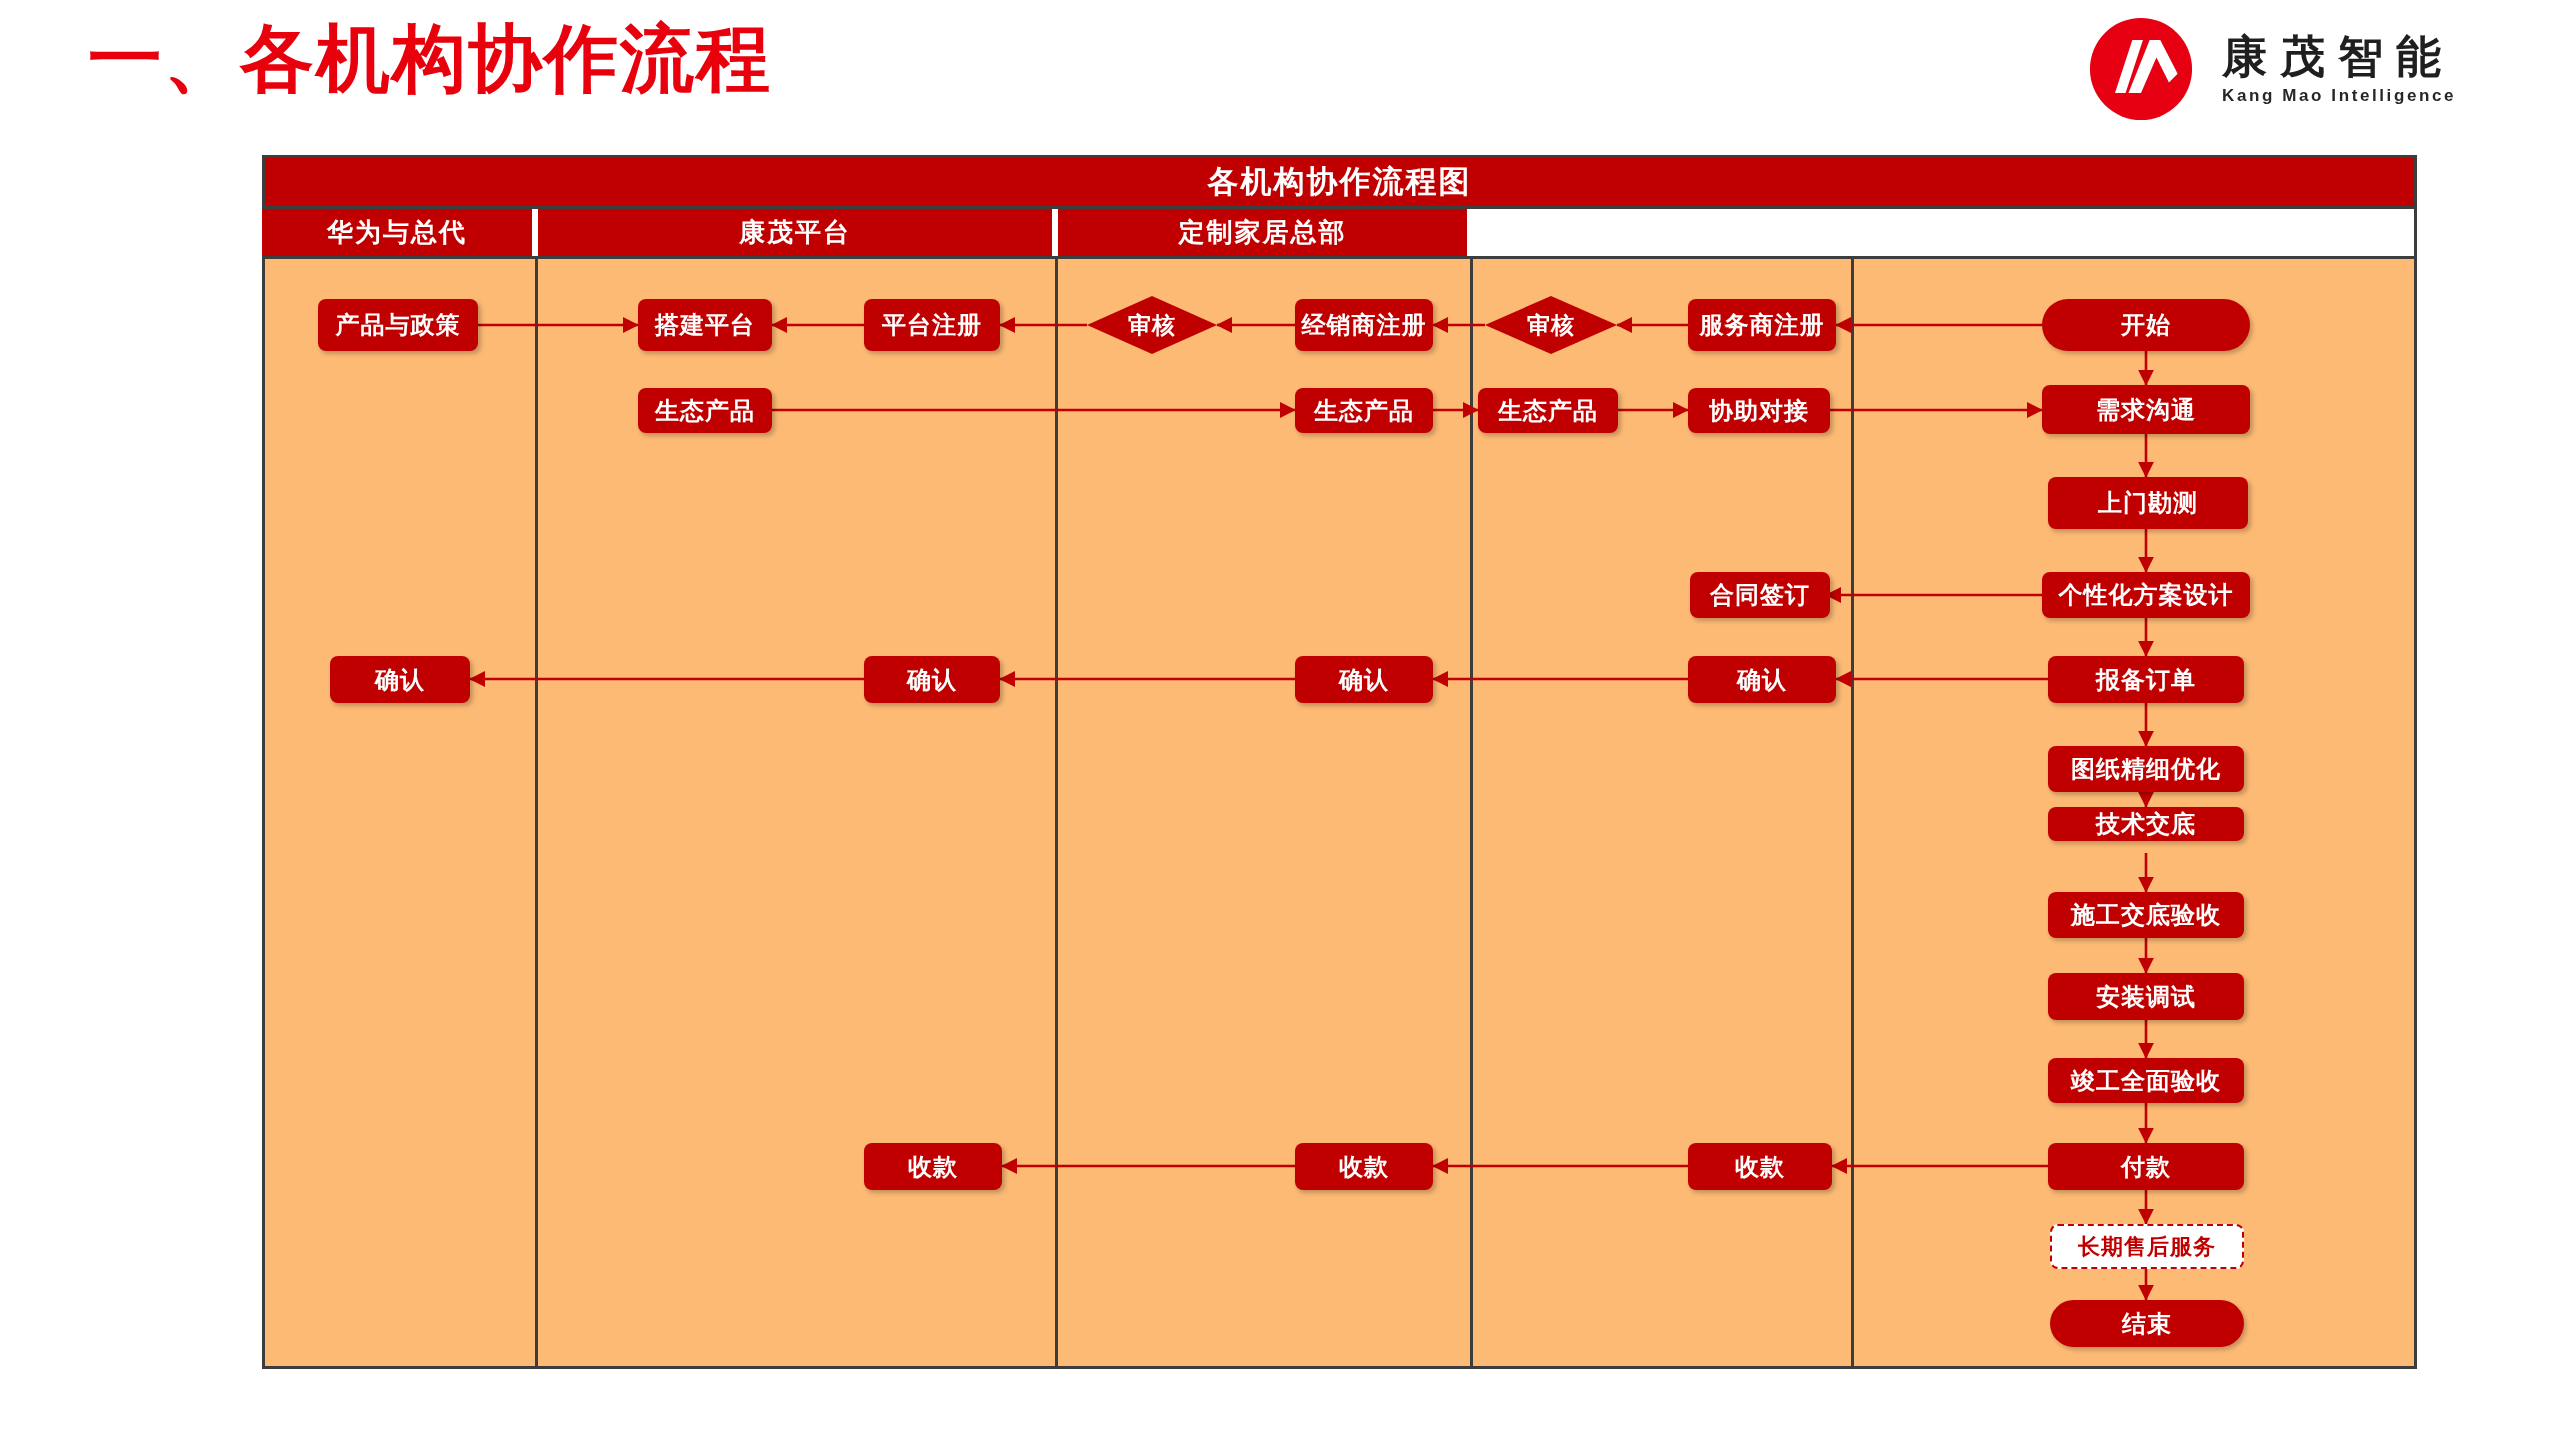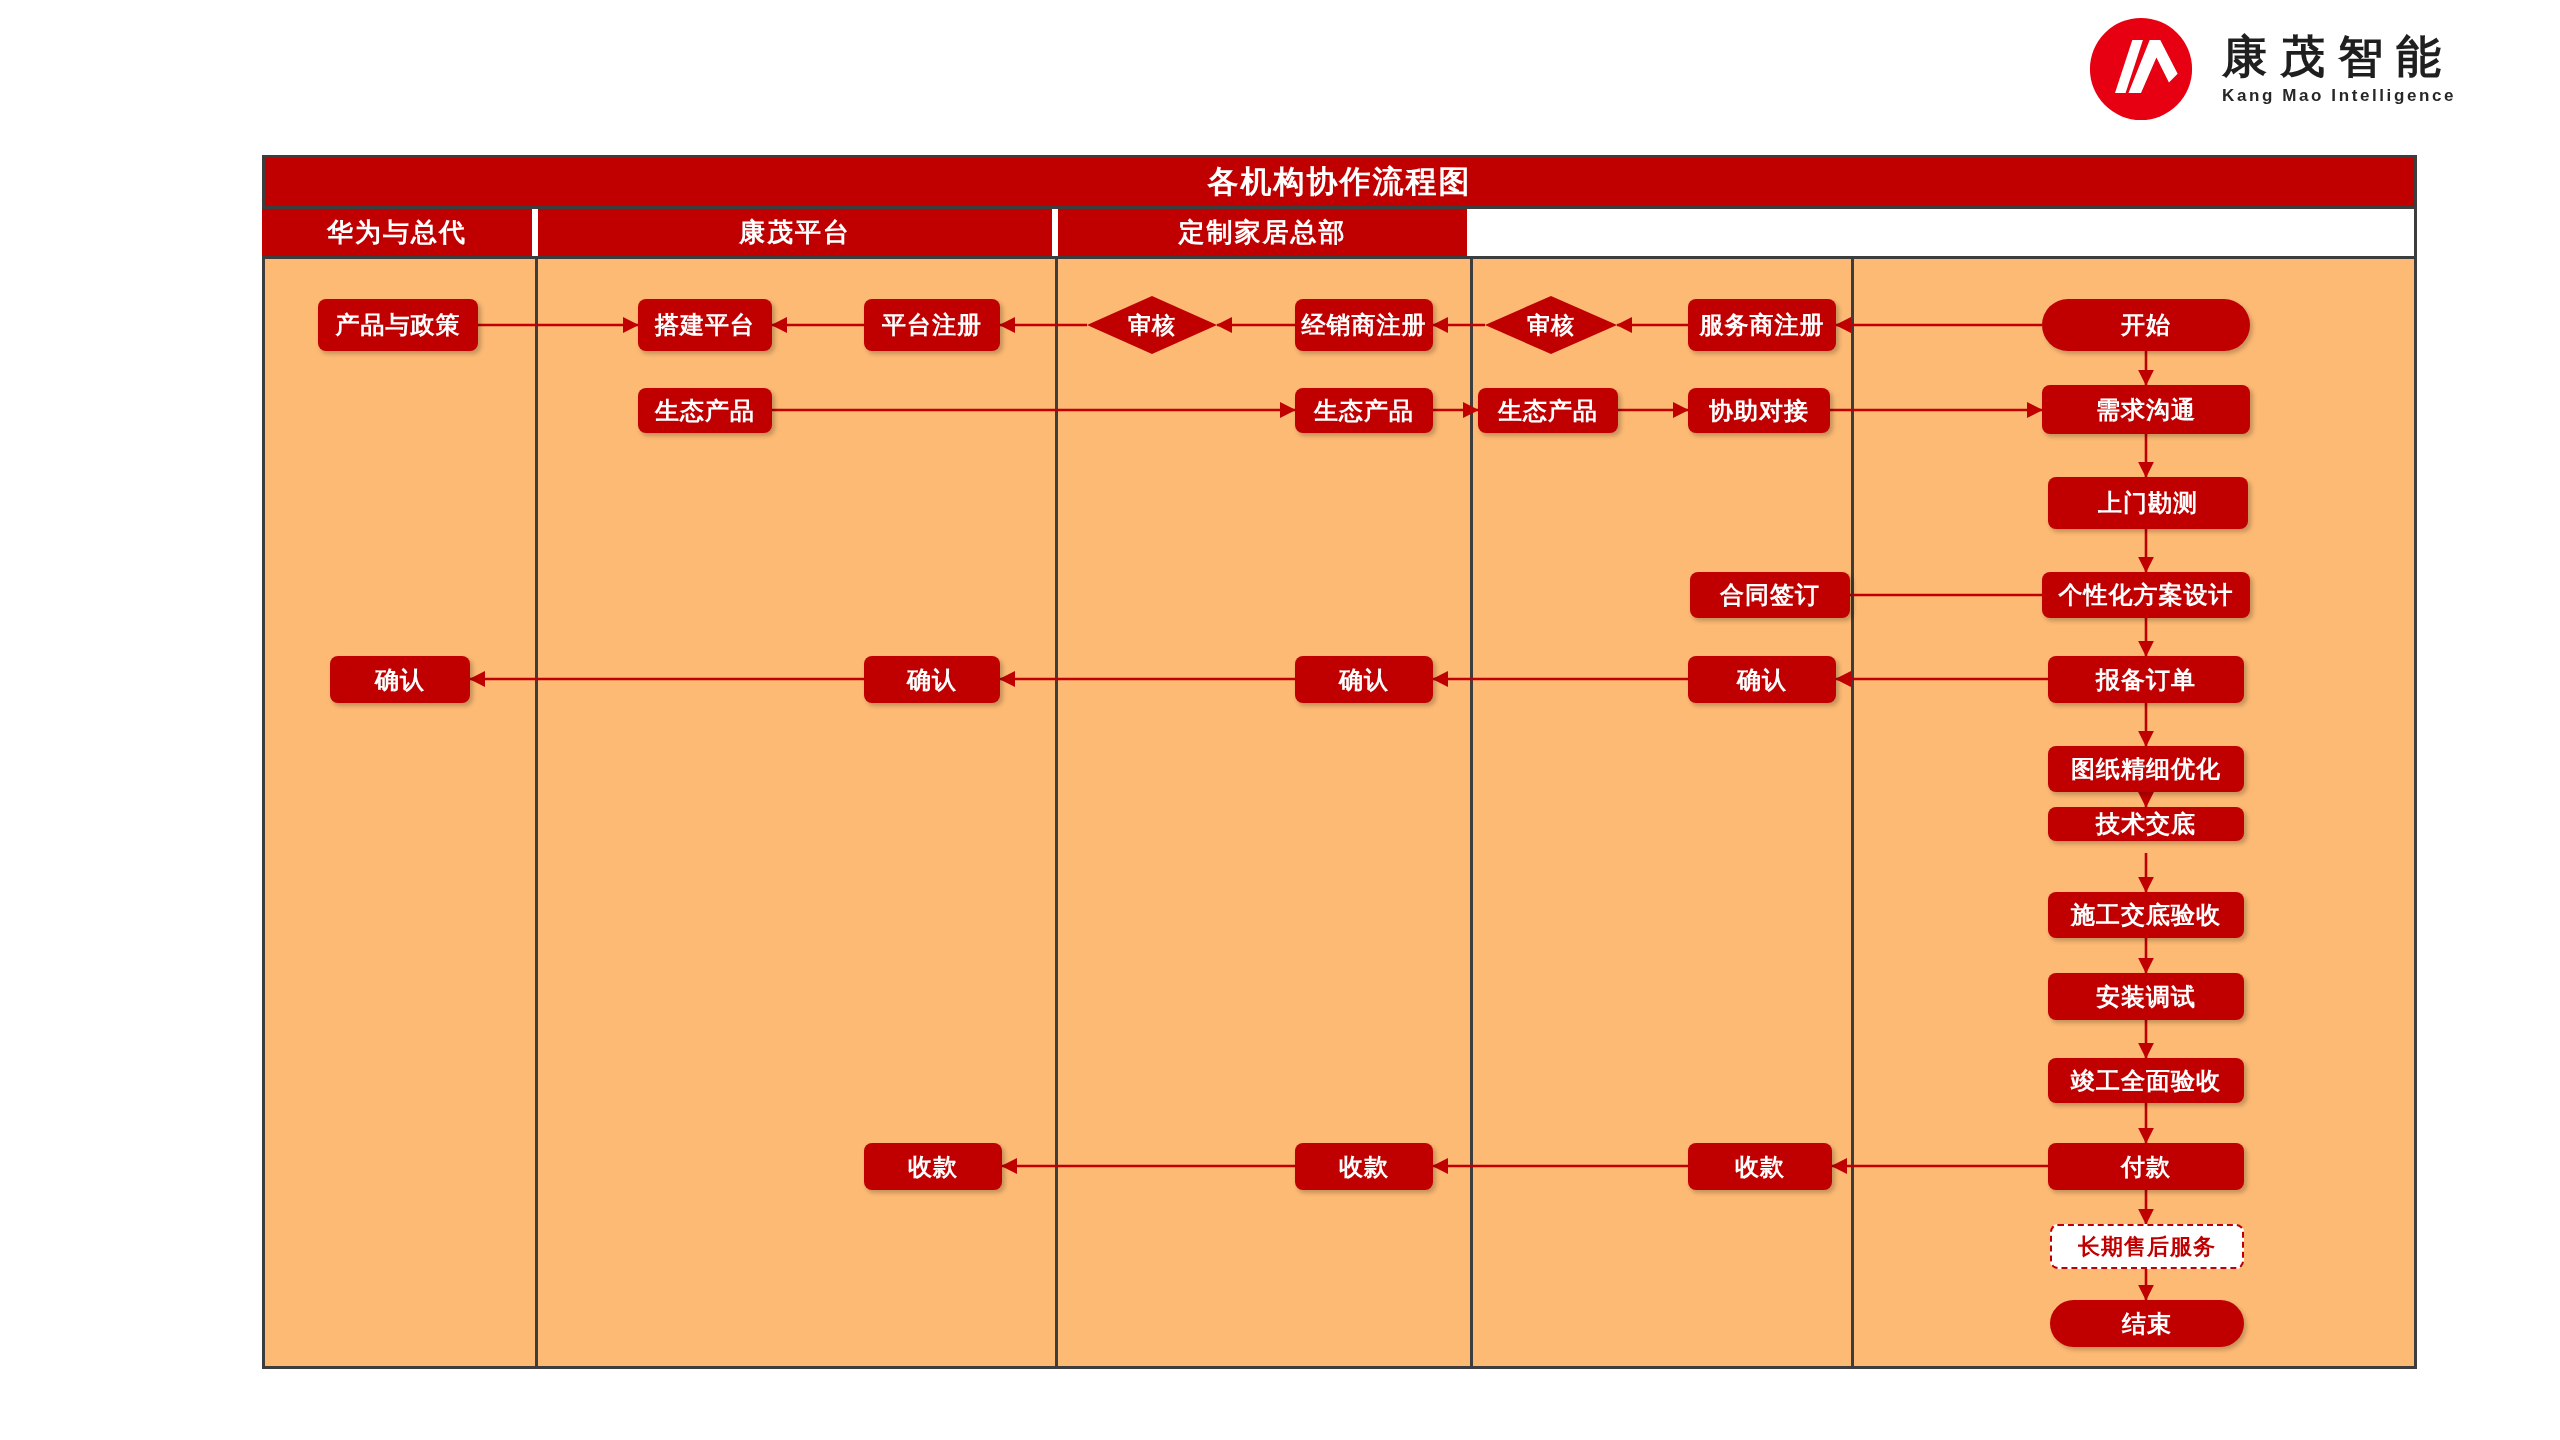--- a/index.html
+++ b/index.html
@@ -40,20 +40,21 @@
     box-shadow:none;font-size:22px;font-weight:600;}
 
   
   .footnote{position:absolute;left:245px;top:1384px;font-size:30px;font-weight:600;color:#C00000;letter-spacing:1px;}
 </style>
 </head>
 <body>
 
 <div id="stage">
 
+  <h1 class="page-title">一、各机构协作流程</h1>
 
   <div class="logo">
     <svg width="106" height="106" viewBox="0 0 110 110">
       <circle cx="55" cy="55" r="53" fill="#E60012"></circle>
       <path d="M28 80 L46 25 L57 25 L39 80 Z" fill="#ffffff"></path>
       <path d="M42 80 L64 25 L75 25 L93 60 L84 69 L71 43 L55 80 Z" fill="#ffffff"></path>
     </svg>
     <div class="logo-text">
       <div class="logo-cn">康茂智能</div>
       <div class="logo-en">Kang Mao Intelligence</div>
@@ -123,21 +124,21 @@
       <div class="node diamond" style="left: 1485px; top: 296px; width: 132px; height: 58px;">审核</div>
       <div class="node rect" style="left: 1688px; top: 299px; width: 148px; height: 52px;">服务商注册</div>
       <div class="node stadium" style="left: 2042px; top: 299px; width: 208px; height: 52px; border-radius: 26px;">开始</div>
       <div class="node rect" style="left: 638px; top: 388px; width: 134px; height: 45px;">生态产品</div>
       <div class="node rect" style="left: 1295px; top: 388px; width: 138px; height: 45px;">生态产品</div>
       <div class="node rect" style="left: 1478px; top: 388px; width: 140px; height: 45px;">生态产品</div>
       <div class="node rect" style="left: 1688px; top: 388px; width: 142px; height: 45px;">协助对接</div>
       <div class="node rect" style="left: 2042px; top: 385px; width: 208px; height: 49px;">需求沟通</div>
       <div class="node rect" style="left: 2048px; top: 477px; width: 200px; height: 52px;">上门勘测</div>
       <div class="node rect" style="left: 2042px; top: 572px; width: 208px; height: 46px;">个性化方案设计</div>
-      <div class="node rect" style="left: 1690px; top: 572px; width: 160px; height: 46px;">合同签订</div>
+      <div class="node rect" style="left: 1690px; top: 572px; width: 140px; height: 46px;">合同签订</div>
       <div class="node rect" style="left: 2048px; top: 656px; width: 196px; height: 47px;">报备订单</div>
       <div class="node rect" style="left: 1688px; top: 656px; width: 148px; height: 47px;">确认</div>
       <div class="node rect" style="left: 1295px; top: 656px; width: 138px; height: 47px;">确认</div>
       <div class="node rect" style="left: 864px; top: 656px; width: 136px; height: 47px;">确认</div>
       <div class="node rect" style="left: 330px; top: 656px; width: 140px; height: 47px;">确认</div>
       <div class="node rect" style="left: 2048px; top: 746px; width: 196px; height: 46px;">图纸精细优化</div>
       <div class="node rect" style="left: 2048px; top: 807px; width: 196px; height: 34px;">技术交底</div>
       <div class="node rect" style="left: 2048px; top: 892px; width: 196px; height: 46px;">施工交底验收</div>
       <div class="node rect" style="left: 2048px; top: 973px; width: 196px; height: 47px;">安装调试</div>
       <div class="node rect" style="left: 2048px; top: 1058px; width: 196px; height: 45px;">竣工全面验收</div>

